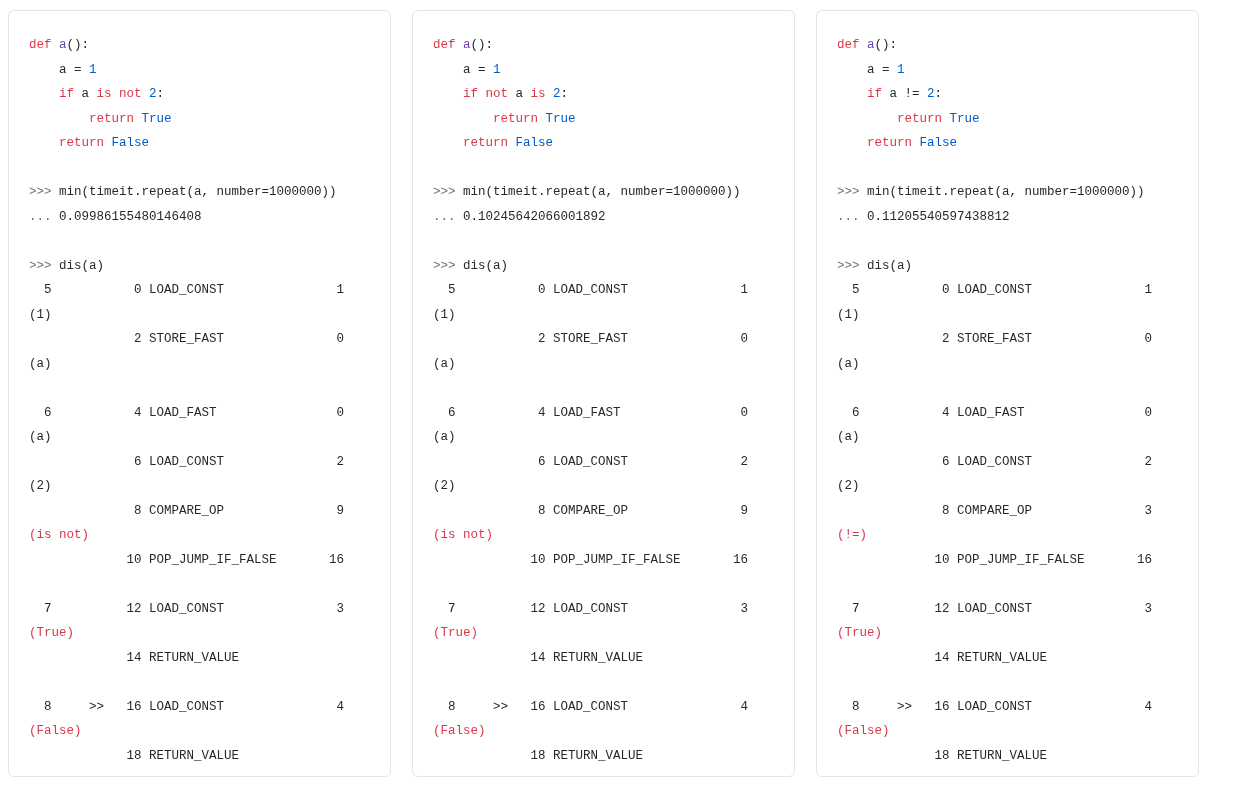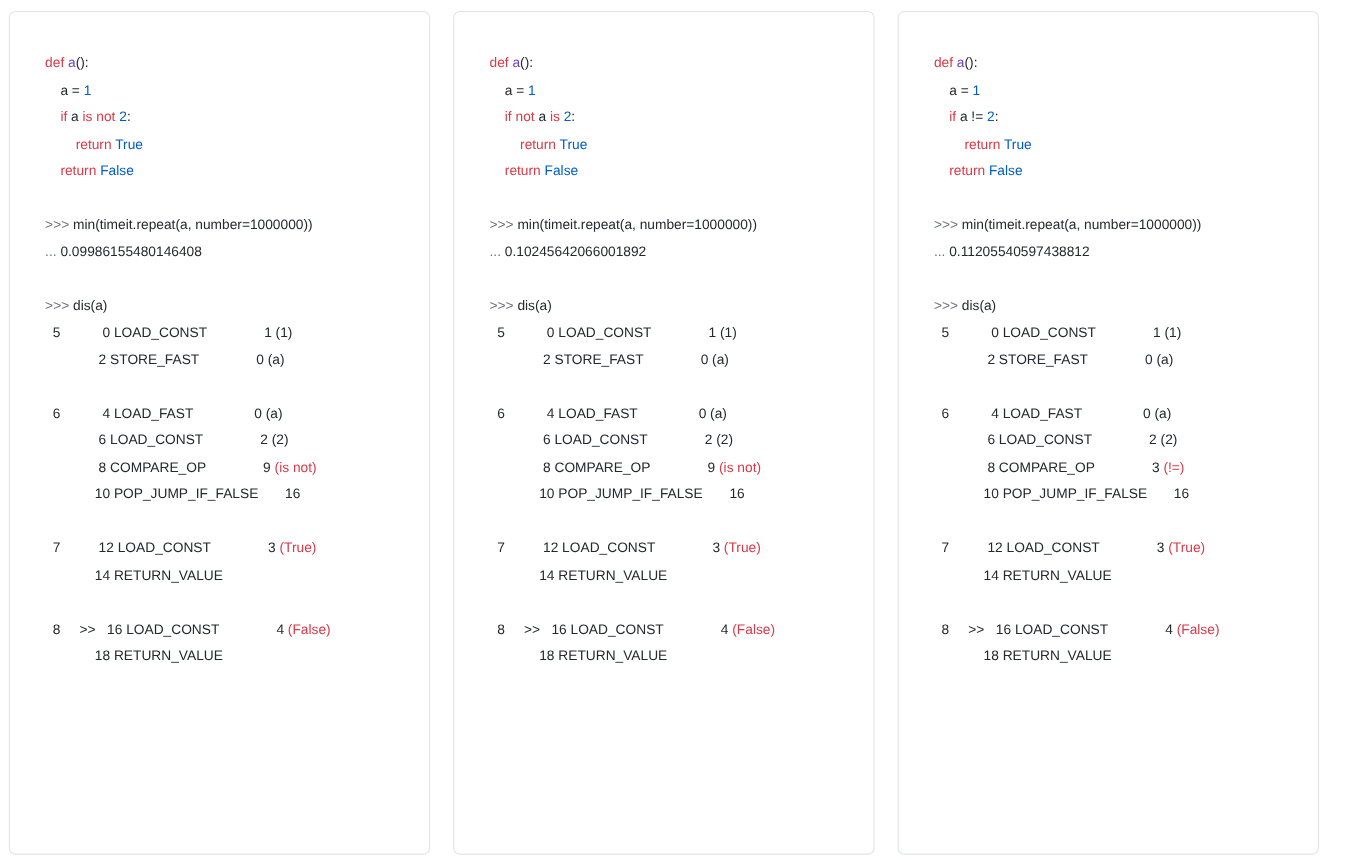--- a/index.html
+++ b/index.html
@@ -25,22 +25,22 @@
     box-sizing: border-box;
     width: 383px;
     height: 767px;
     border: 1px solid #e1e4e8;
     border-radius: 6px;
     background: #ffffff;
     padding: 18px 16px 10px 16px;
     overflow: hidden;
   }
   pre.code {
-    margin: 16px;
-    font-family: Liberation Sans, sans-serif;
+    margin: 4px;
+    font-family: Liberation Mono, monospace;
     font-size: 12.5px;
     line-height: 24.5px;
     color: #24292e;
     white-space: pre-wrap;
     word-break: break-word;
     letter-spacing: 0px;
   }
   .kw { color: #d73a49; }
   .fn { color: #6f42c1; }
   .num { color: #005cc5; }

